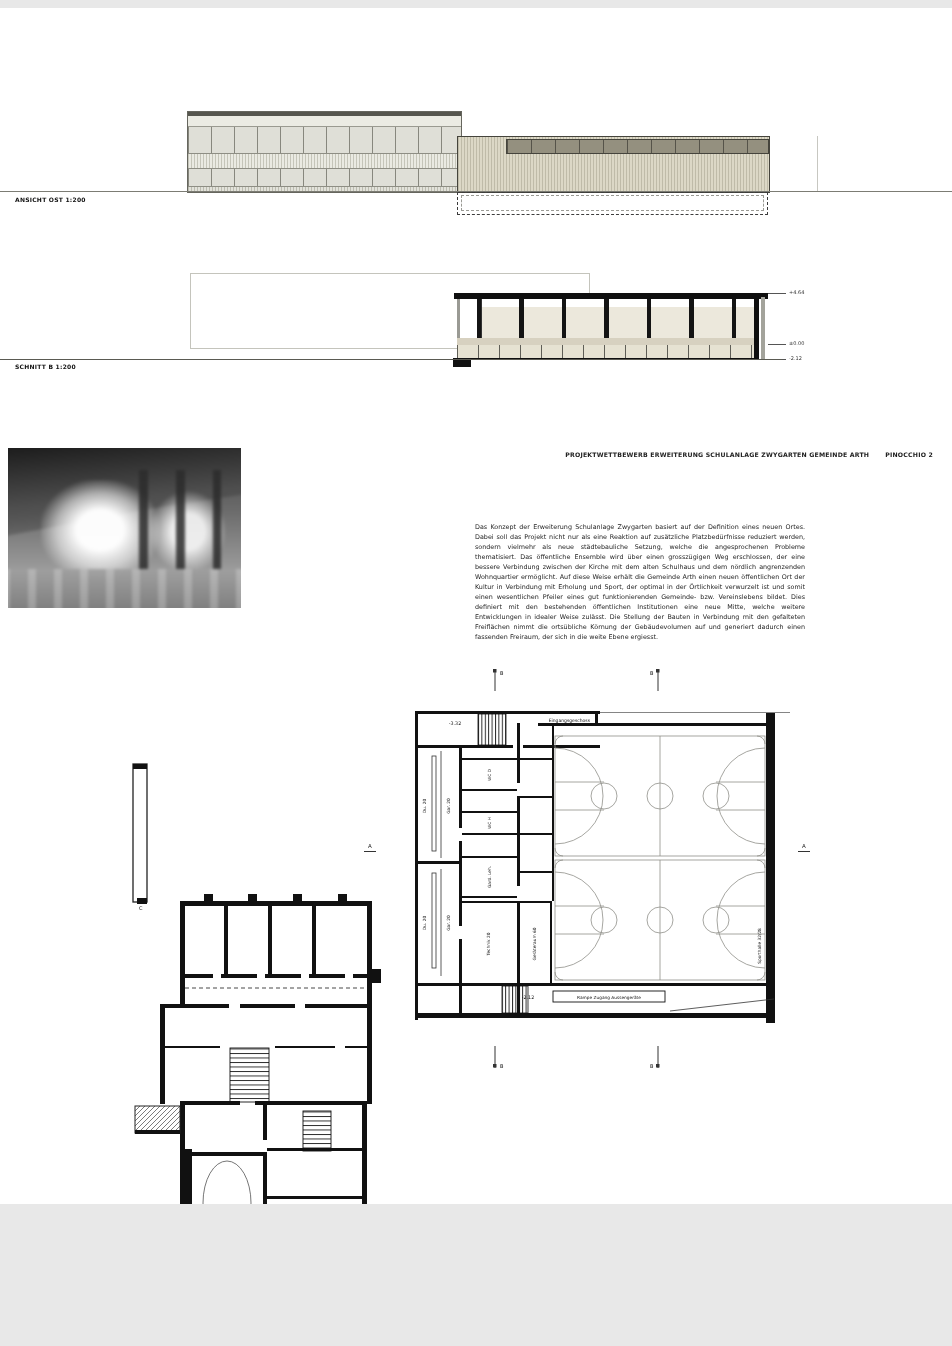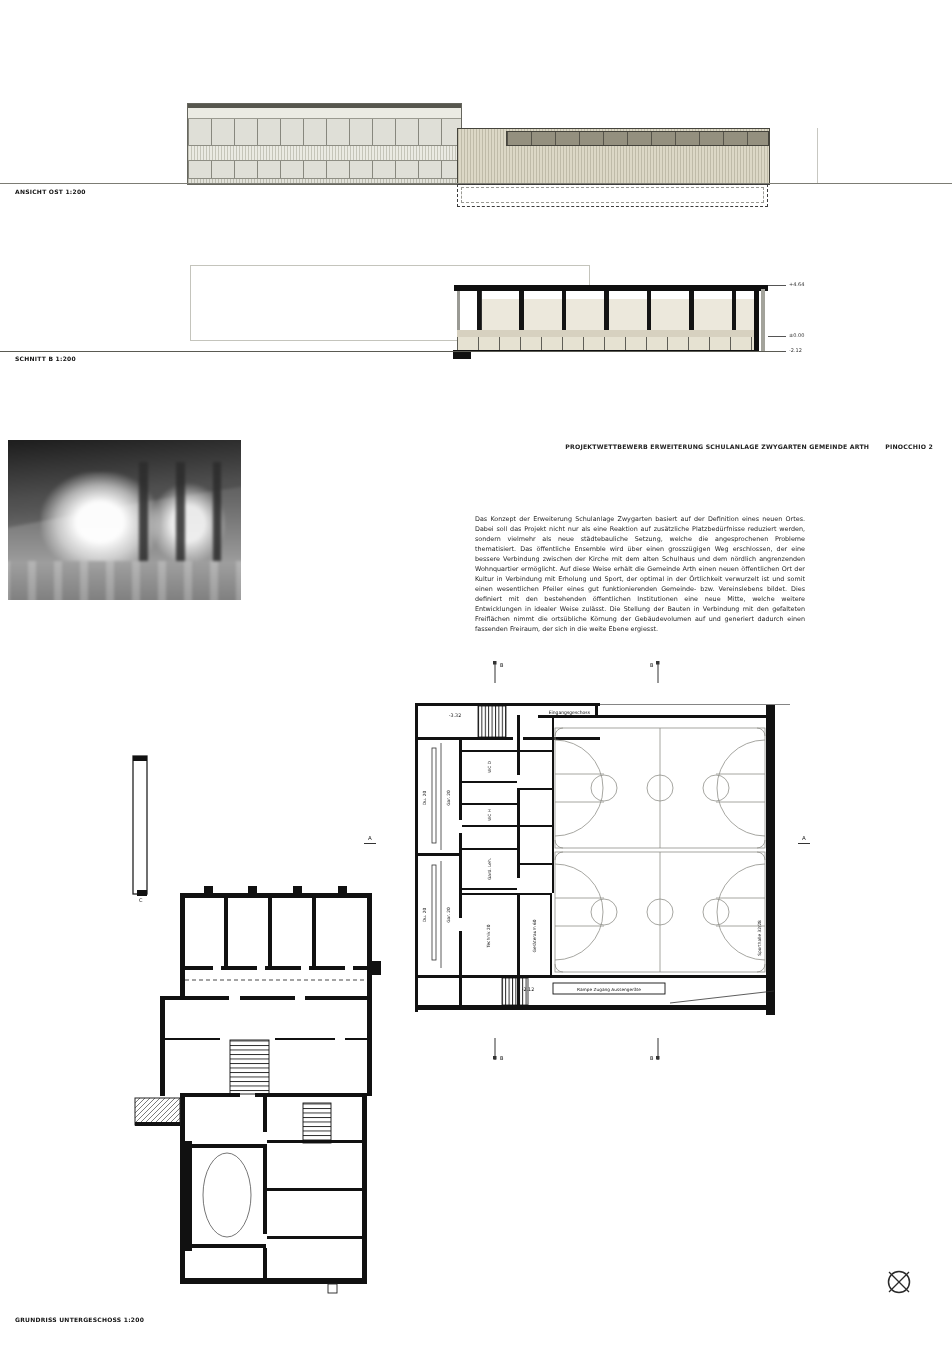--- a/index.html
+++ b/index.html
@@ -1,16 +1,16 @@
 <!DOCTYPE html>
 <html><head>
 <meta charset="utf-8">
 <style>
   html,body{margin:0;padding:0;background:#e8e8e8;}
-  .sheet{position:relative;width:952px;height:1346px;background:#fff;margin:0 auto;overflow:hidden;
+  .sheet{position:relative;width:952px;height:1196px;background:#fff;margin:8px auto;overflow:hidden;
          font-family:"DejaVu Sans",sans-serif;}
   .lbl{position:absolute;font-size:6px;font-weight:700;letter-spacing:.25px;color:#111;white-space:nowrap;}
 
   
   .elev-left{position:absolute;left:187px;top:103px;width:273px;height:80px;border:1px solid #66665e;background:#e3e3db;}
   .elev-left>div{position:absolute;left:0;right:0;}
   .el-roof{top:0;height:4px;background:#56564e;}
   .el-band1{top:4px;height:10px;background:#ebebe3;border-bottom:1px solid #9a9a90;}
   .el-panels1{top:15px;height:26px;background:
       repeating-linear-gradient(90deg,rgba(120,120,110,.85) 0 1px,transparent 1px 23px),

